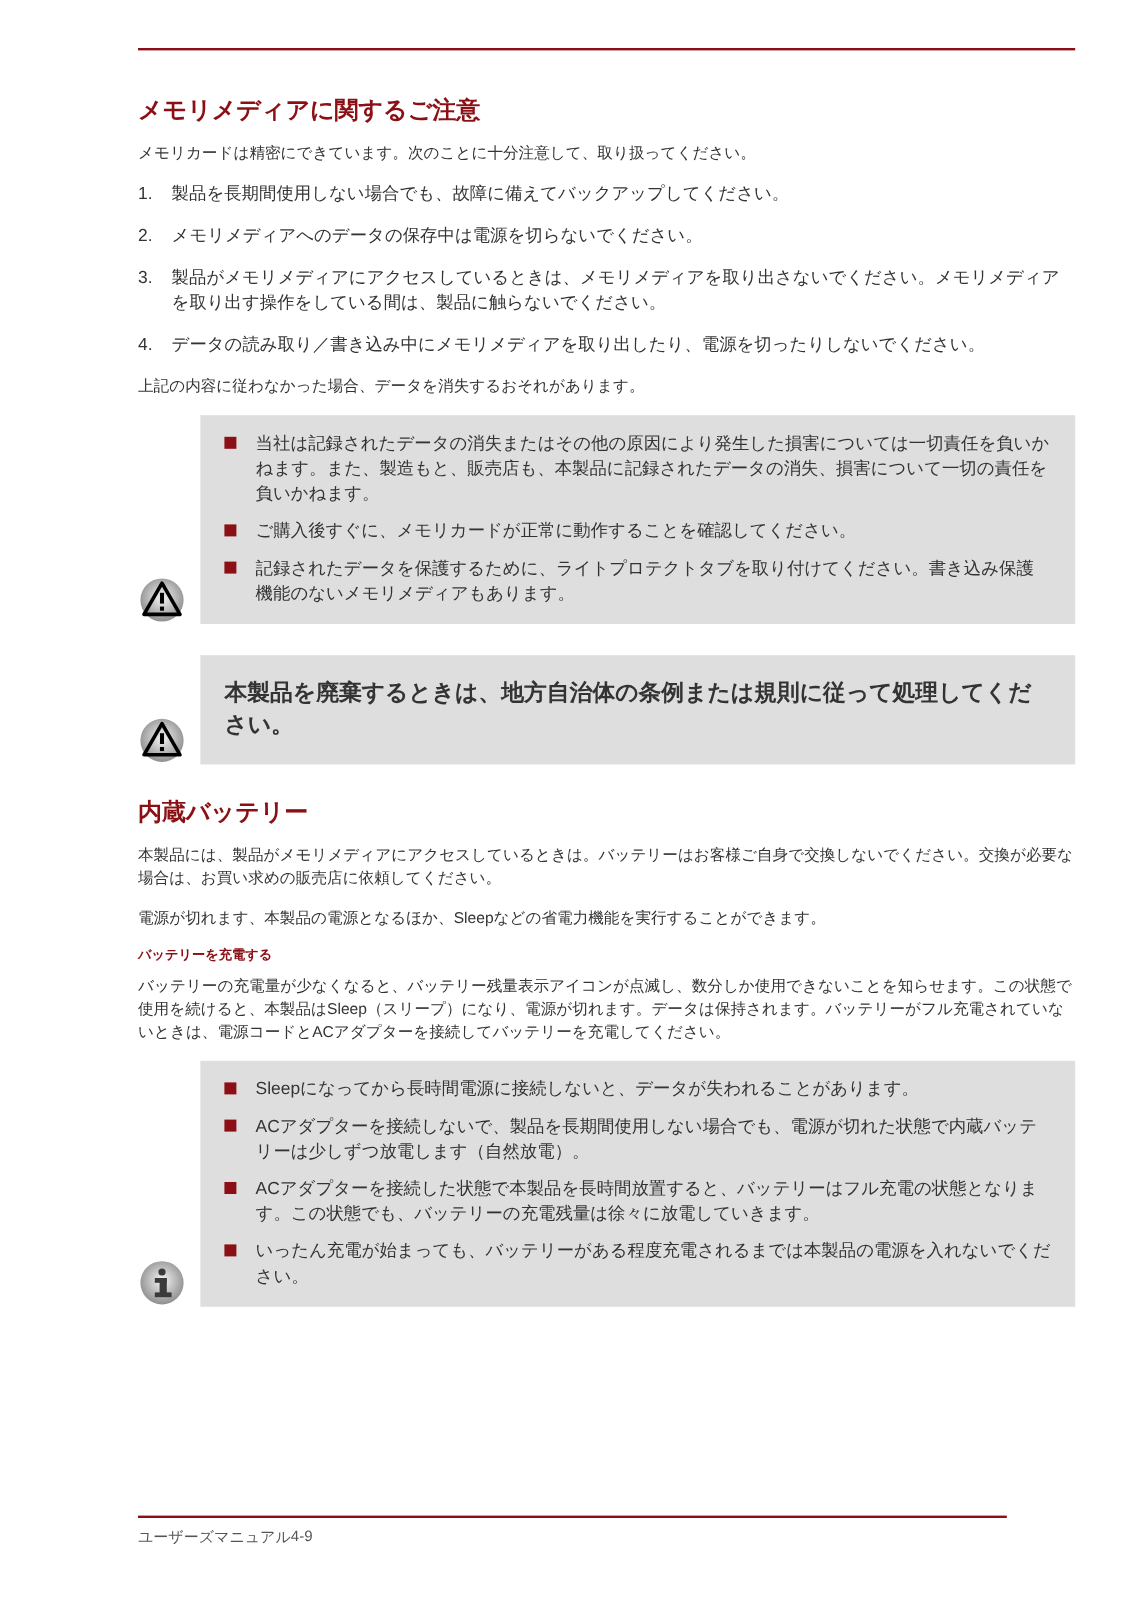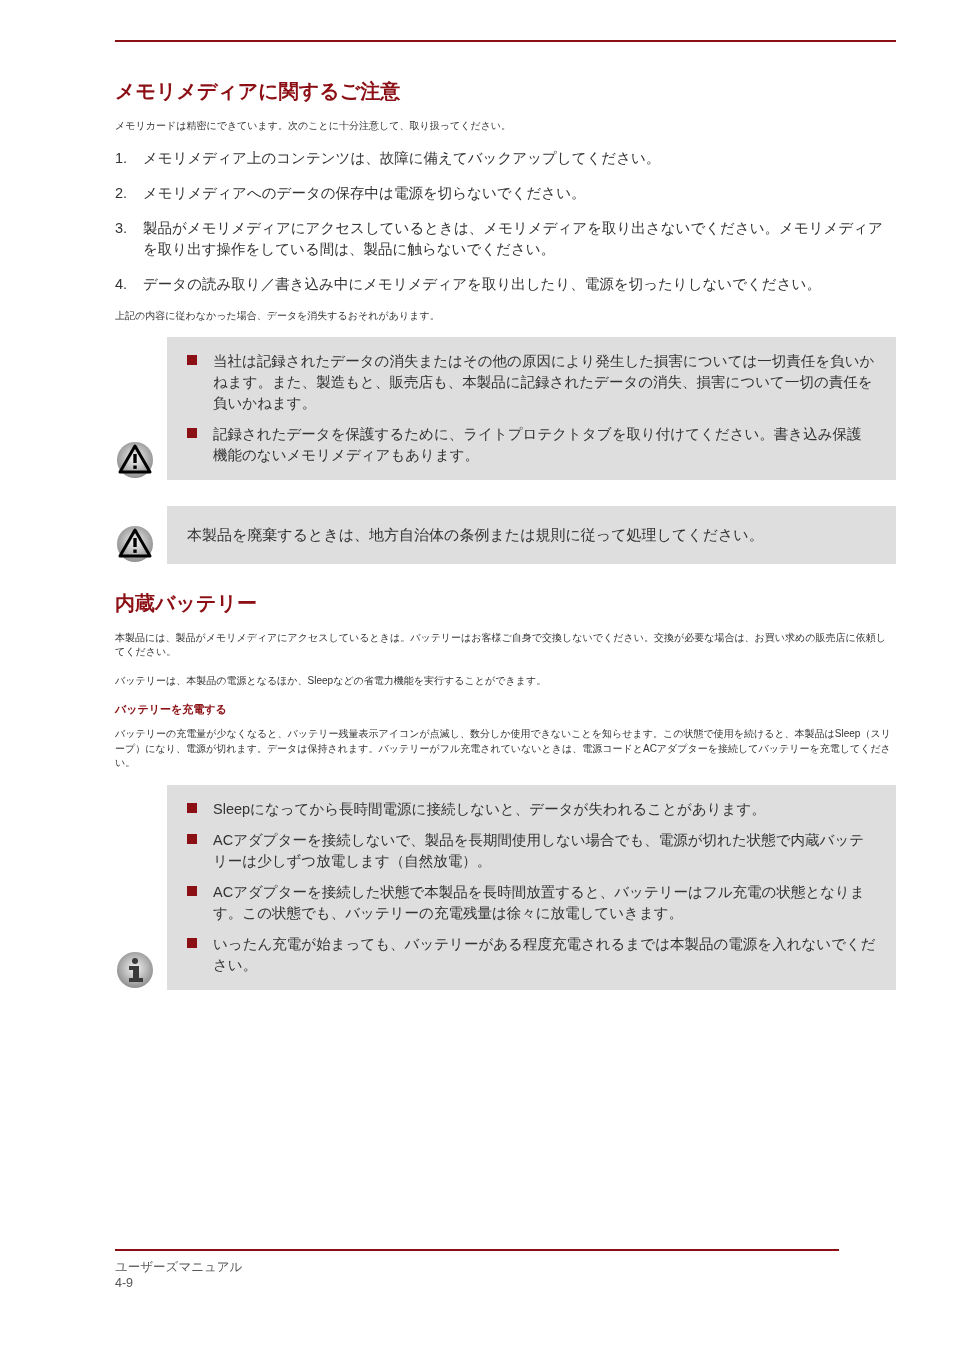--- a/index.html
+++ b/index.html
@@ -19,21 +19,21 @@
     border-top: 2px solid #8b0f14;
     margin-bottom: 36px;
   }
   h2.section-title {
     font-size: 20px;
     font-weight: bold;
     color: #8b0f14;
     margin-bottom: 14px;
   }
   p.body {
-    font-size: 10px;
+    font-size: 13px;
     line-height: 1.45;
     margin-bottom: 14px;
     color: #333;
   }
   p.body.after-heading { margin-top: 0; }
   h3.sub-title {
     font-size: 11px;
     font-weight: bold;
     color: #8b0f14;
     margin-top: 8px;
@@ -86,57 +86,57 @@
     left: 0;
     top: 4px;
     width: 10px;
     height: 10px;
     background: #8b0f14;
   }
   .callout-box.single {
     padding: 18px 20px;
   }
   .callout-box.single p {
-    font-size: 15px;
-    line-height: 1.45;
-    color: #333;
+    font-size: 19px;
+    line-height: 1.45;
+    color: #333;
+    font-weight: bold;
   }
   .footer {
     position: absolute;
     left: 115px;
     right: 115px;
     bottom: 62px;
   }
   .footer-rule {
     border: none;
     border-top: 2px solid #8b0f14;
     margin-bottom: 8px;
   }
   .footer-line {
     display: flex;
     justify-content: flex-start;
     font-size: 12.5px;
     color: #555;
-    flex-direction: column;
   }
   
   .callout-icon svg { width: 40px; height: 40px; display: block; }
 </style>
 </head>
 <body>
 
 <div class="page">
   <hr class="top-rule">
 
   <h2 class="section-title">メモリメディアに関するご注意</h2>
   <p class="body after-heading">メモリカードは精密にできています。次のことに十分注意して、取り扱ってください。</p>
 
   <div class="step">
     <span class="num">1.</span>
-    <span>メモリメディア上のコンテンツは、故障に備えてバックアップしてください。</span>
+    <span>製品を長期間使用しない場合でも、故障に備えてバックアップしてください。</span>
   </div>
   <div class="step">
     <span class="num">2.</span>
     <span>メモリメディアへのデータの保存中は電源を切らないでください。</span>
   </div>
   <div class="step">
     <span class="num">3.</span>
     <span>製品がメモリメディアにアクセスしているときは、メモリメディアを取り出さないでください。メモリメディアを取り出す操作をしている間は、製品に触らないでください。</span>
   </div>
   <div class="step">
@@ -157,21 +157,21 @@
         </defs>
         <circle cx="20" cy="20" r="18" fill="url(#g1)"></circle>
         <polygon points="20,6 35,32 5,32" fill="none" stroke="#000" stroke-width="3" stroke-linejoin="round"></polygon>
         <rect x="18.3" y="14" width="3.4" height="9" fill="#000"></rect>
         <rect x="18.3" y="25.5" width="3.4" height="3.4" fill="#000"></rect>
       </svg>
     </div>
     <div class="callout-box">
       <ul>
         <li><span class="bullet-sq"></span><span>当社は記録されたデータの消失またはその他の原因により発生した損害については一切責任を負いかねます。また、製造もと、販売店も、本製品に記録されたデータの消失、損害について一切の責任を負いかねます。</span></li>
-        <li><span class="bullet-sq"></span></li>
+        <li><span class="bullet-sq"></span><span>ご購入後すぐに、メモリカードが正常に動作することを確認してください。</span></li>
         <li><span class="bullet-sq"></span><span>記録されたデータを保護するために、ライトプロテクトタブを取り付けてください。書き込み保護機能のないメモリメディアもあります。</span></li>
       </ul>
     </div>
   </div>
 
   <div class="callout-row">
     <div class="callout-icon">
       <svg viewBox="0 0 40 40">
         <circle cx="20" cy="20" r="18" fill="url(#g1)"></circle>
         <polygon points="20,6 35,32 5,32" fill="none" stroke="#000" stroke-width="3" stroke-linejoin="round"></polygon>
@@ -179,21 +179,21 @@
         <rect x="18.3" y="25.5" width="3.4" height="3.4" fill="#000"></rect>
       </svg>
     </div>
     <div class="callout-box single">
       <p>本製品を廃棄するときは、地方自治体の条例または規則に従って処理してください。</p>
     </div>
   </div>
 
   <h2 class="section-title">内蔵バッテリー</h2>
   <p class="body">本製品には、製品がメモリメディアにアクセスしているときは。バッテリーはお客様ご自身で交換しないでください。交換が必要な場合は、お買い求めの販売店に依頼してください。</p>
-  <p class="body">バッテリーは、本製品の電源となるほか、Sleepなどの省電力機能を実行することができます。</p>
+  <p class="body">電源が切れます、本製品の電源となるほか、Sleepなどの省電力機能を実行することができます。</p>
 
   <h3 class="sub-title">バッテリーを充電する</h3>
   <p class="body">バッテリーの充電量が少なくなると、バッテリー残量表示アイコンが点滅し、数分しか使用できないことを知らせます。この状態で使用を続けると、本製品はSleep（スリープ）になり、電源が切れます。データは保持されます。バッテリーがフル充電されていないときは、電源コードとACアダプターを接続してバッテリーを充電してください。</p>
 
   <div class="callout-row">
     <div class="callout-icon">
       <svg viewBox="0 0 40 40">
         <defs>
           <radialGradient id="g2" cx="50%" cy="45%" r="55%">
             <stop offset="0%" stop-color="#f5f5f5"></stop>

